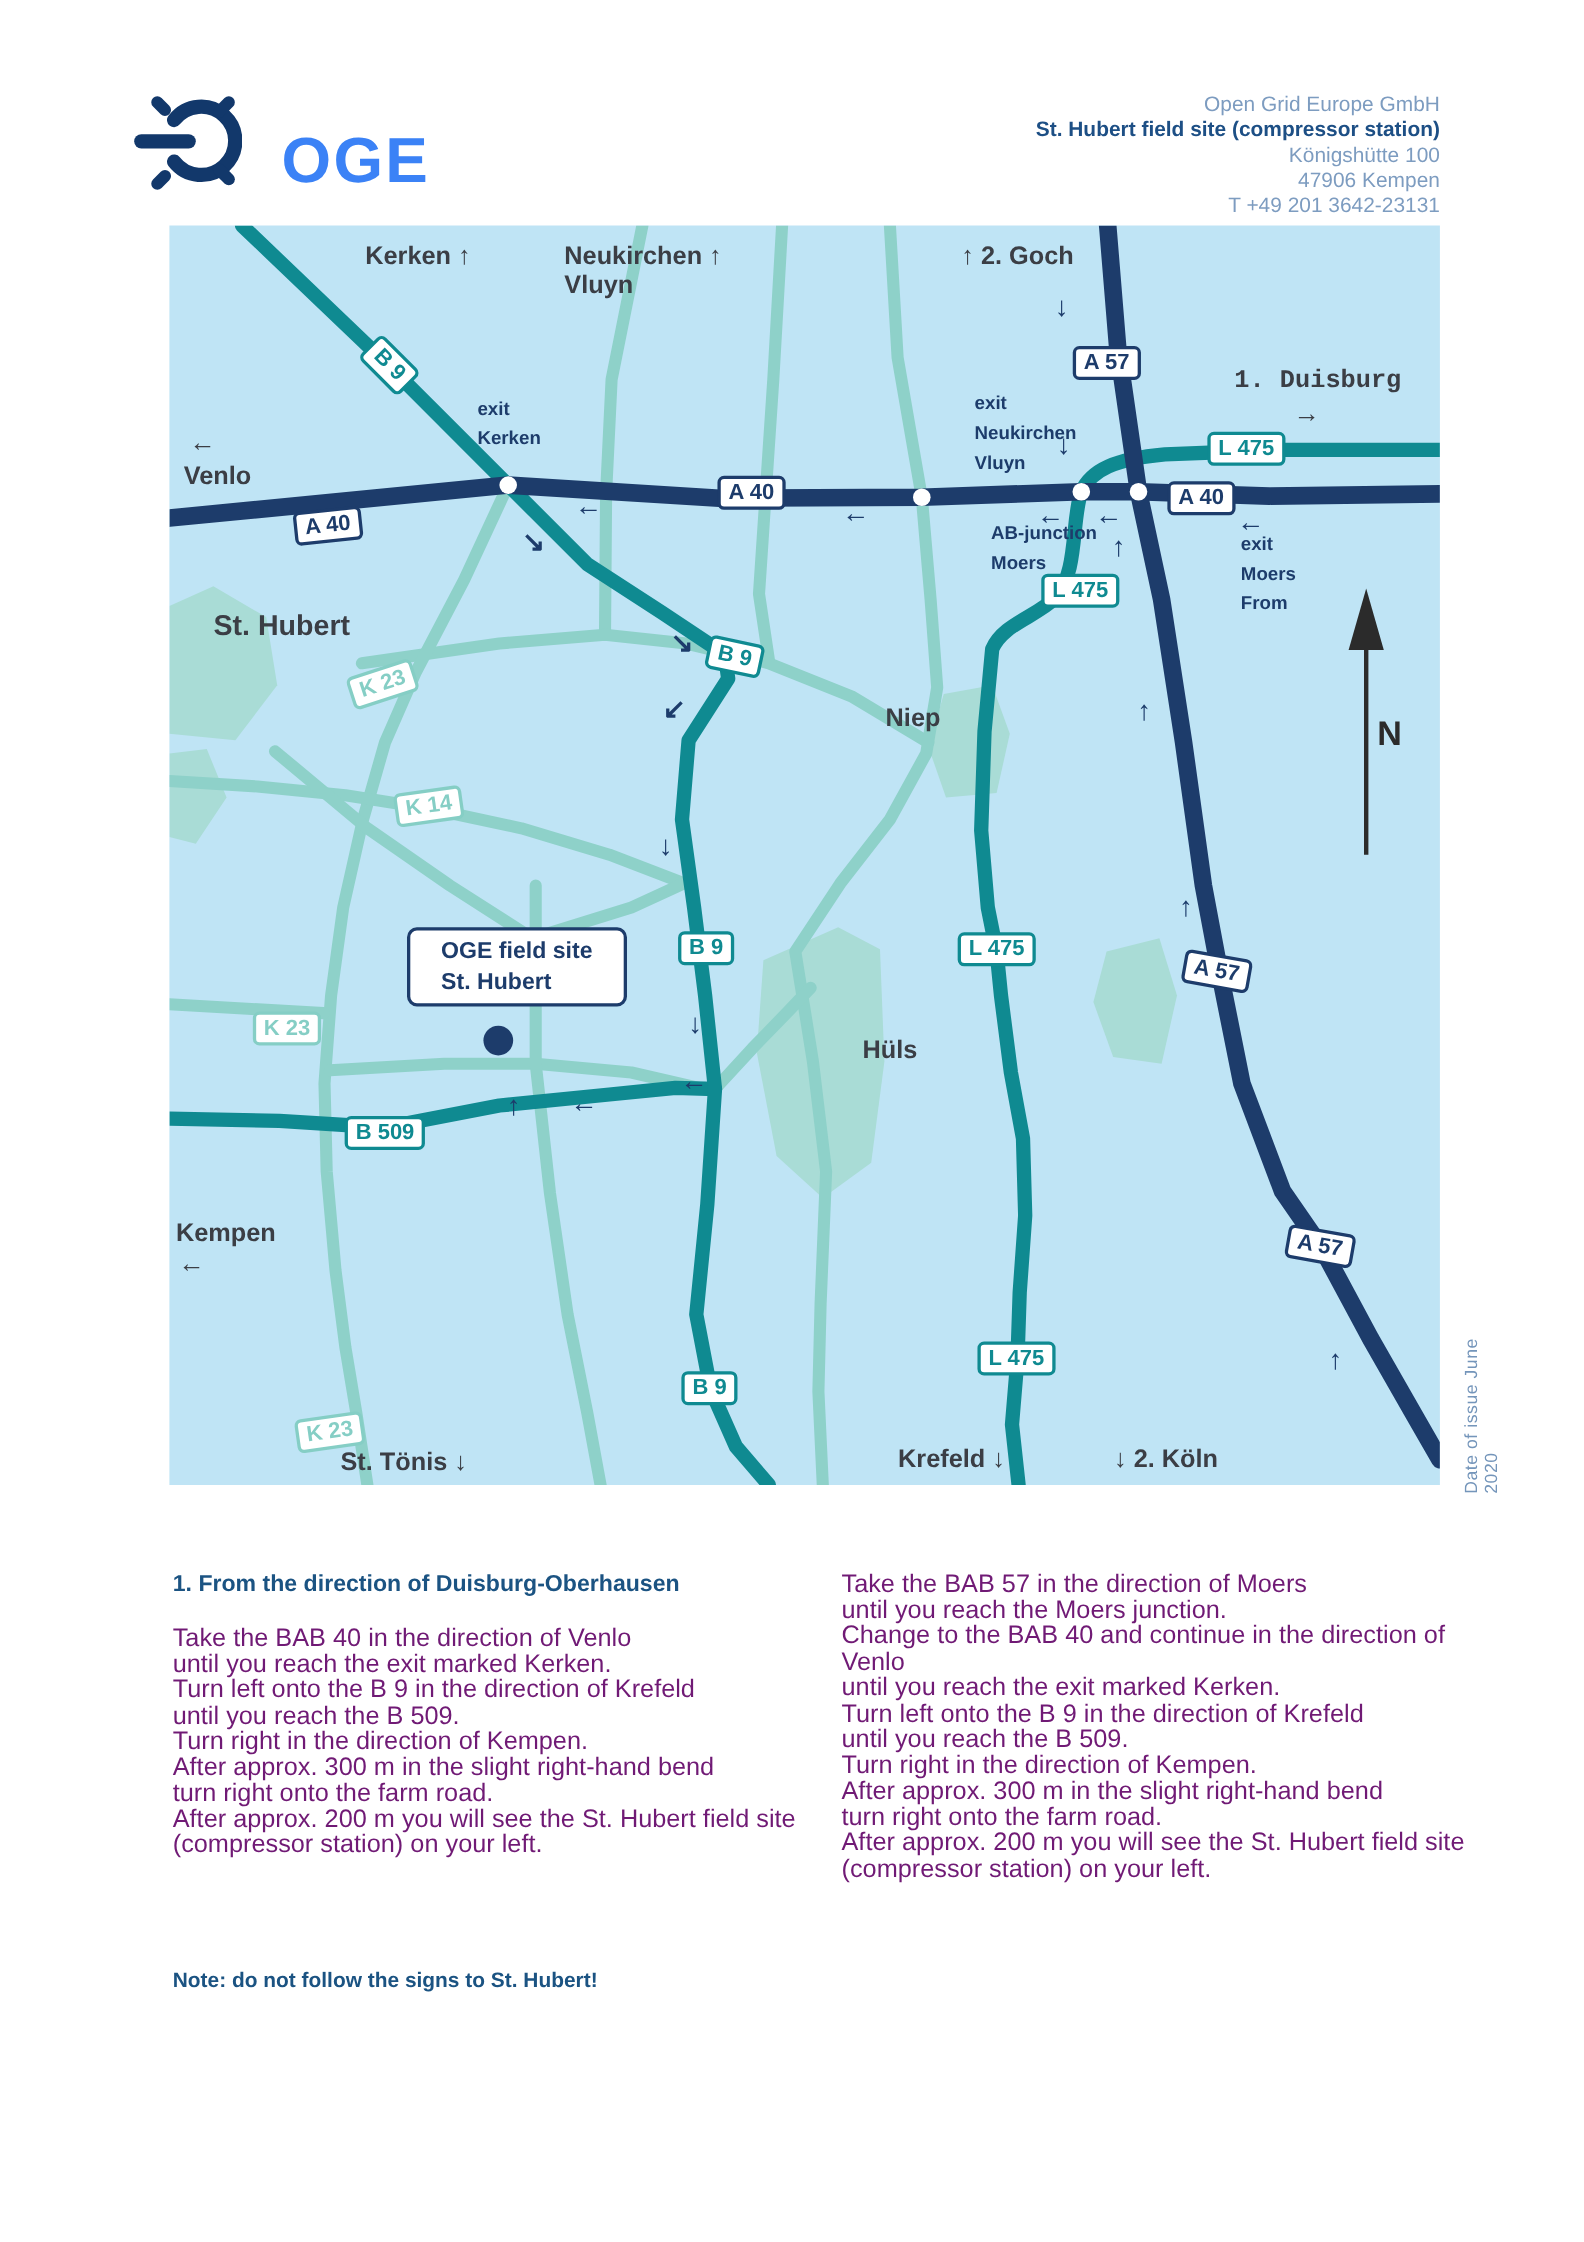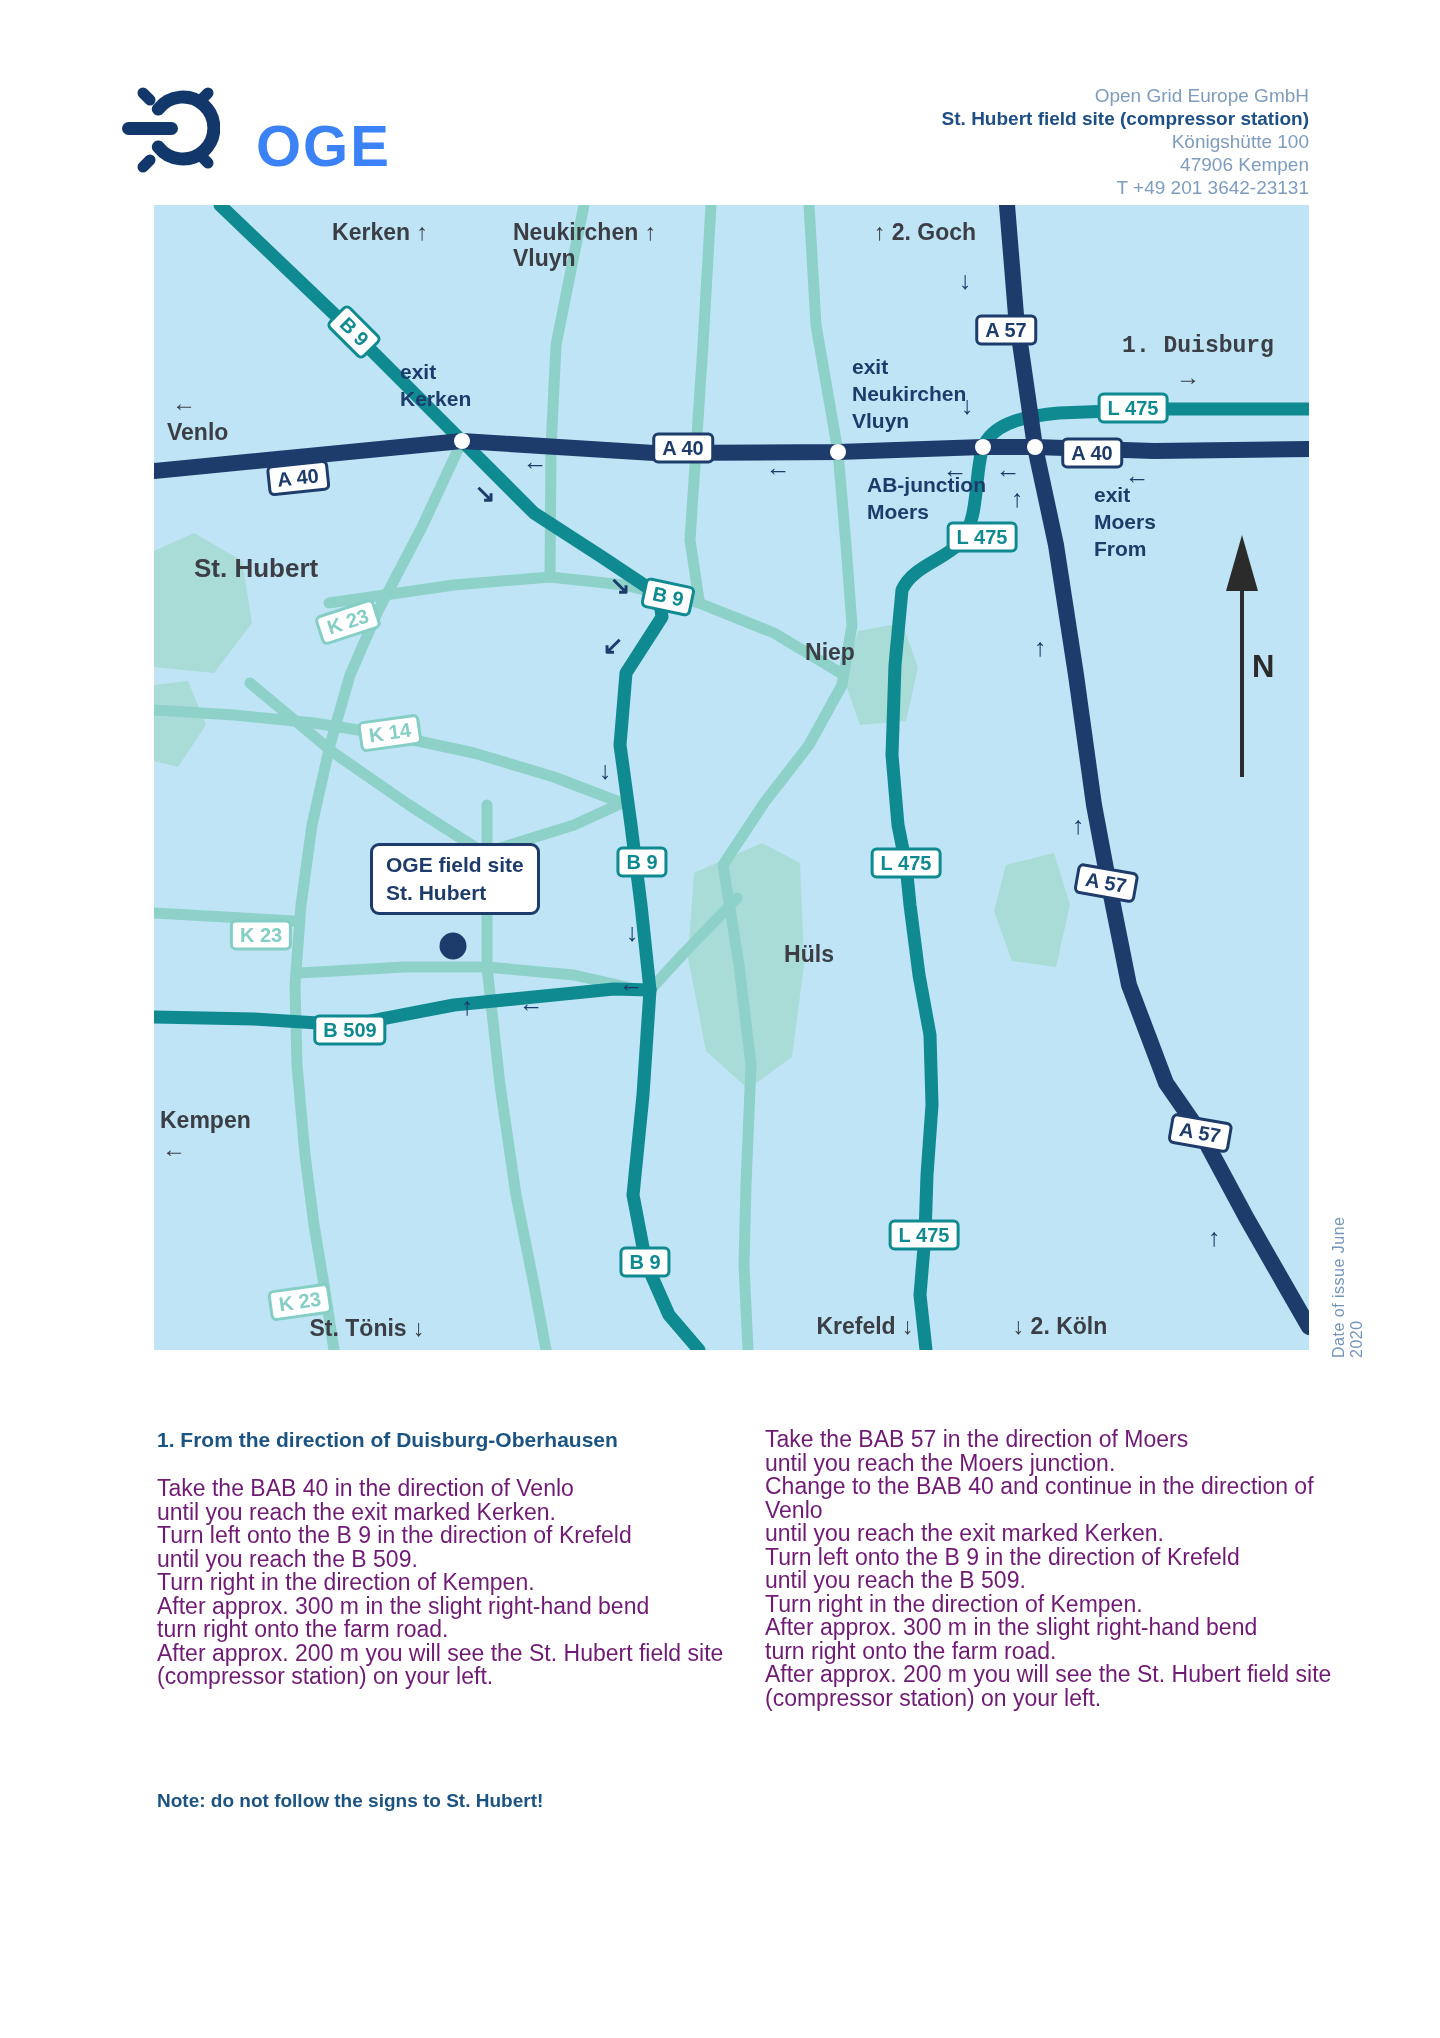--- a/index.html
+++ b/index.html
@@ -10,28 +10,28 @@
   .logo-text{position:absolute;left:256px;top:84px;font-size:58px;font-weight:800;color:#3b82f6;letter-spacing:2px;margin-top:28px;}
   .address{position:absolute;right:131px;top:84px;text-align:right;font-size:19px;line-height:23px;color:#7d9cc0;}
   .address .bold{font-weight:700;color:#1d4f85;}
 
   
   .map{position:absolute;left:154px;top:205px;width:1155px;height:1145px;background:#bfe4f5;overflow:hidden;}
   .map svg{position:absolute;left:0;top:0;}
   .town{position:absolute;font-size:23px;font-weight:700;color:#3b3e45;white-space:nowrap;line-height:26px;}
   .tc{transform:translate(-50%,0);}
   .big{font-size:26px;}
-  .exit{position:absolute;font-size:21px;font-weight:700;color:#1d3c6b;line-height:27px;white-space:nowrap;}
+  .exit{position:absolute;font-size:17px;font-weight:700;color:#1d3c6b;line-height:27px;white-space:nowrap;margin-left:34px;}
   .ar{position:absolute;transform:translate(-50%,-50%);font-size:25px;font-weight:700;color:#1d3c6b;line-height:25px;}
   .darkar{position:absolute;font-size:24px;font-weight:700;color:#3b3e45;line-height:24px;}
   .badge{position:absolute;transform:translate(-50%,-50%);background:#ffffff;border-radius:6px;font-weight:700;font-size:20px;line-height:23px;padding:1px 7px;white-space:nowrap;}
   .navy{border:3px solid #1d3c6b;color:#1d3c6b;}
   .teal{border:3px solid #0f8a91;color:#0f8a91;}
   .lite{border:3px solid #85cec5;color:#85cec5;}
-  .callout{position:absolute;left:216px;top:638px;background:#ffffff;border:3px solid #1d3c6b;border-radius:9px;padding:5px 13px;color:#1d3c6b;font-weight:700;font-size:21px;line-height:28px;white-space:nowrap;}
+  .callout{position:absolute;left:216px;top:638px;background:#ffffff;border:3px solid #1d3c6b;border-radius:9px;padding:5px 28px;color:#1d3c6b;font-weight:700;font-size:21px;line-height:28px;white-space:nowrap;}
   .site-dot{position:absolute;left:299px;top:741px;width:27px;height:27px;background:#1d3c6b;border-radius:50%;transform:translate(-50%,-50%);}
   .compass-n{position:absolute;left:1098px;top:444px;font-size:31px;font-weight:700;color:#2b2b2b;}
 
   
   .col{position:absolute;top:1428px;width:600px;}
   .col1{left:157px;}
   .col2{left:765px;}
   .col h3{margin:0 0 25px 0;font-size:21px;font-weight:700;color:#1b5382;}
   .body{font-size:23px;line-height:23.5px;color:#701a75;white-space:pre-line;}
   .note{position:absolute;left:157px;top:1790px;font-size:19px;font-weight:700;color:#1b5382;}

